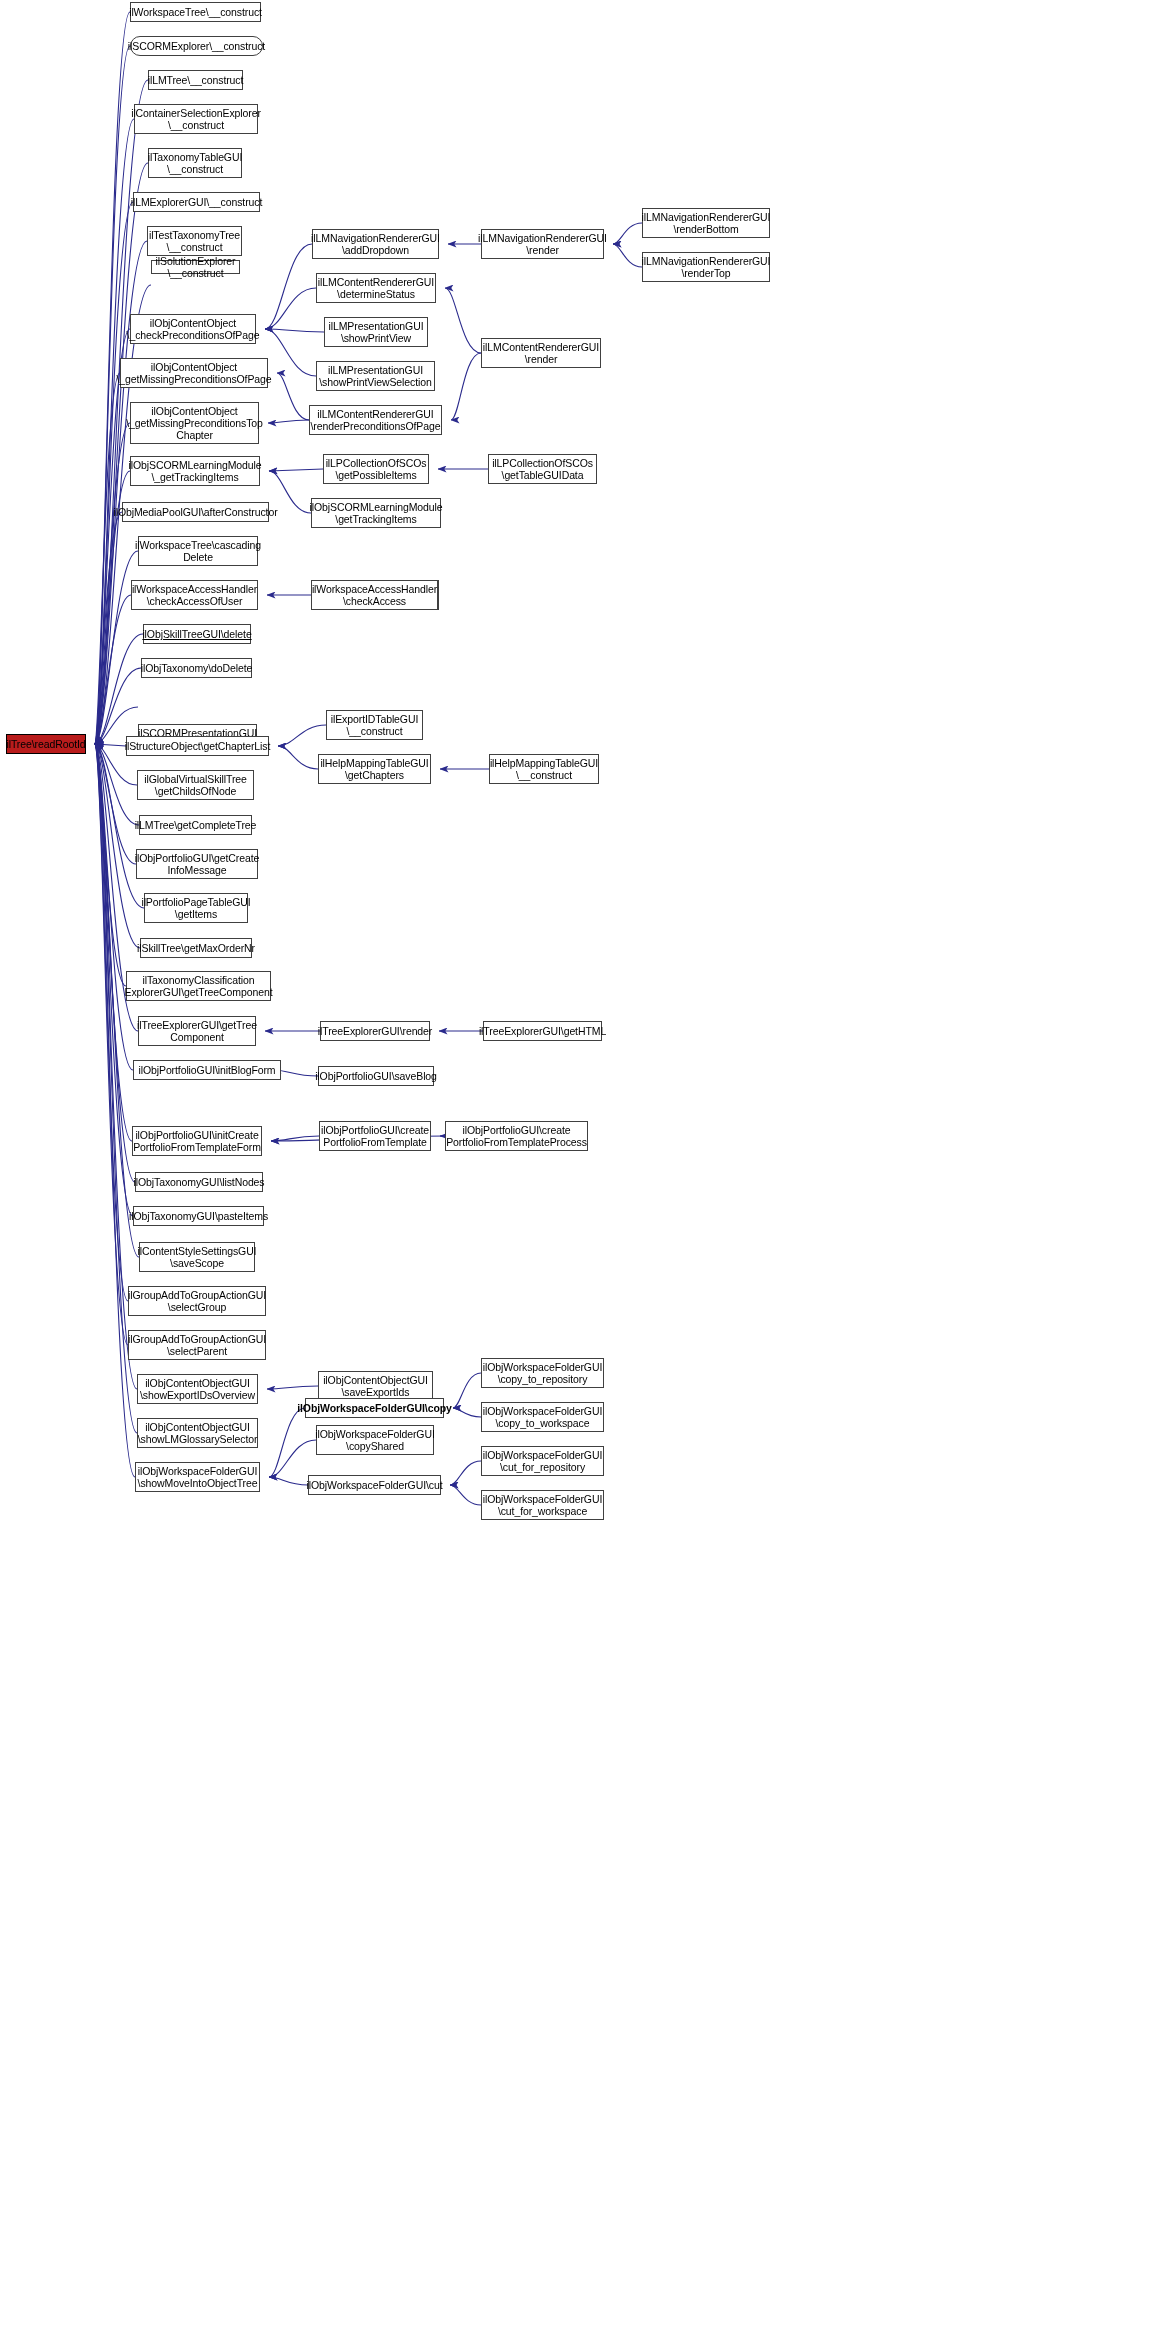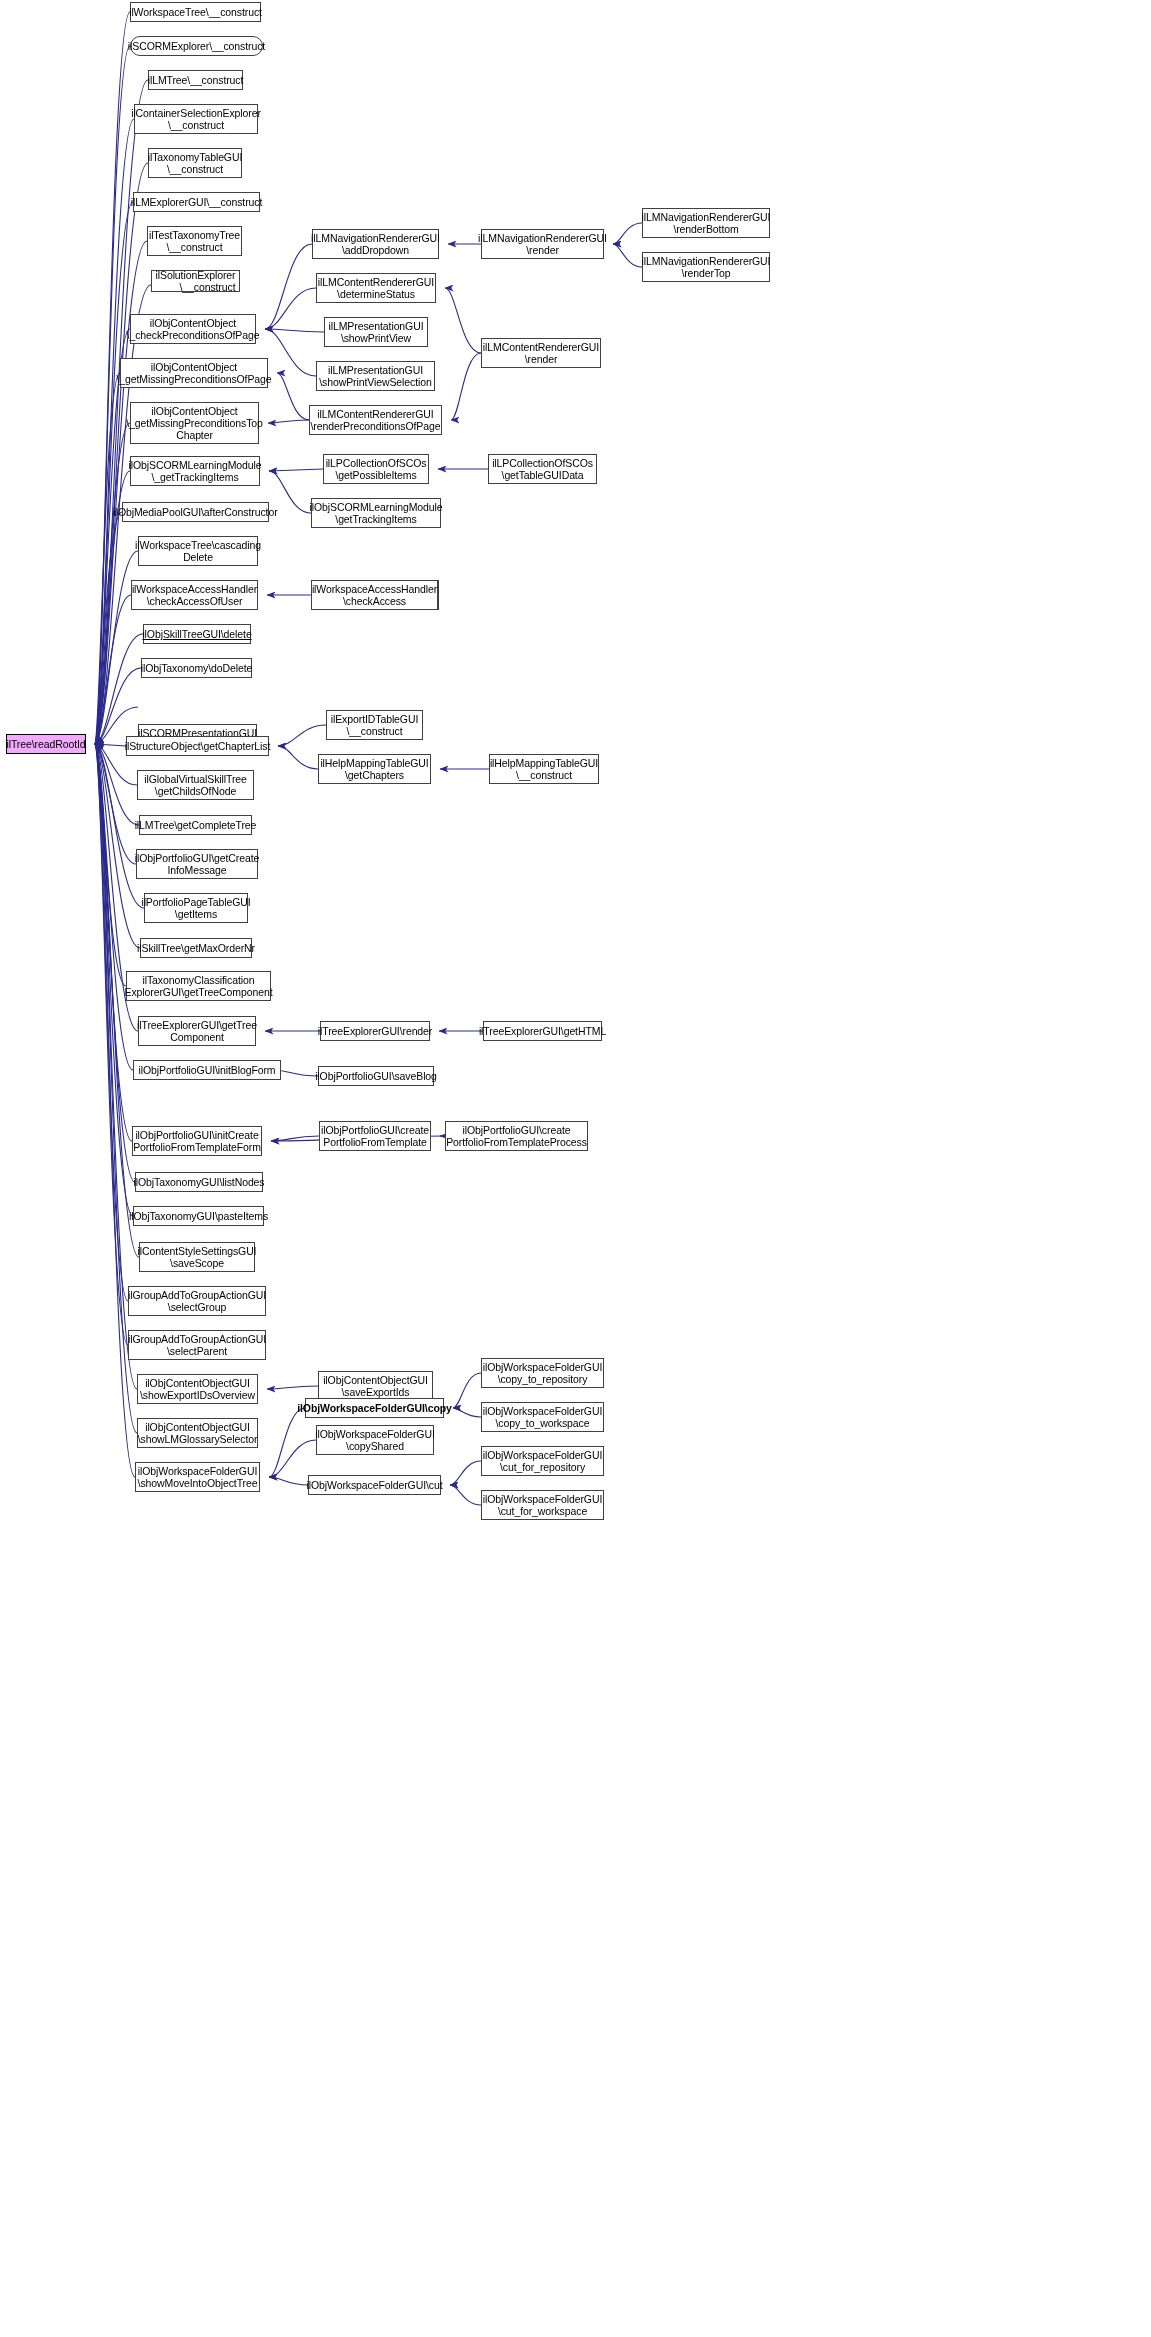--- a/index.html
+++ b/index.html
@@ -34,21 +34,21 @@
     justify-content: center;
     text-align: center;
     line-height: 1.16;
     font-size: 10.5px;
     letter-spacing: -0.1px;
     white-space: pre-line;
     padding: 0 2px;
     z-index: 2;
   }
   .node.root {
-    background: #f0abfc;
+    background: #b91c1c;
     border-color: #000000;
   }
 </style>
 </head>
 <body>
 
 <div id="canvas">
   <svg id="edges" viewBox="0 0 1151 2337">
       <defs>
         <marker id="arrowhead" markerWidth="9" markerHeight="7" refX="8.5" refY="3.5" orient="auto" markerUnits="userSpaceOnUse">
@@ -128,21 +128,21 @@
     <div class="node" style="left: 130px; top: 2px; width: 131px; height: 20px;">ilWorkspaceTree\__construct</div>
     <div class="node" style="left: 130px; top: 36px; width: 133px; height: 20px; border-radius: 10px;">ilSCORMExplorer\__construct</div>
     <div class="node" style="left: 148px; top: 70px; width: 95px; height: 20px;">ilLMTree\__construct</div>
     <div class="node" style="left: 134px; top: 104px; width: 124px; height: 30px;">ilContainerSelectionExplorer
 \__construct</div>
     <div class="node" style="left: 148px; top: 148px; width: 94px; height: 30px;">ilTaxonomyTableGUI
 \__construct</div>
     <div class="node" style="left: 133px; top: 192px; width: 127px; height: 20px;">ilLMExplorerGUI\__construct</div>
     <div class="node" style="left: 147px; top: 226px; width: 95px; height: 30px;">ilTestTaxonomyTree
 \__construct</div>
-    <div class="node" style="left: 151px; top: 270px; width: 89px; height: 22px; text-align: right;">ilSolutionExplorer
+    <div class="node" style="left: 151px; top: 260px; width: 89px; height: 14px;">ilSolutionExplorer
 \__construct</div>
     <div class="node" style="left: 130px; top: 314px; width: 126px; height: 30px;">ilObjContentObject
 \_checkPreconditionsOfPage</div>
     <div class="node" style="left: 120px; top: 358px; width: 148px; height: 30px;">ilObjContentObject
 \_getMissingPreconditionsOfPage</div>
     <div class="node" style="left: 130px; top: 402px; width: 129px; height: 42px;">ilObjContentObject
 \_getMissingPreconditionsTop
 Chapter</div>
     <div class="node" style="left: 130px; top: 456px; width: 130px; height: 30px;">ilObjSCORMLearningModule
 \_getTrackingItems</div>

